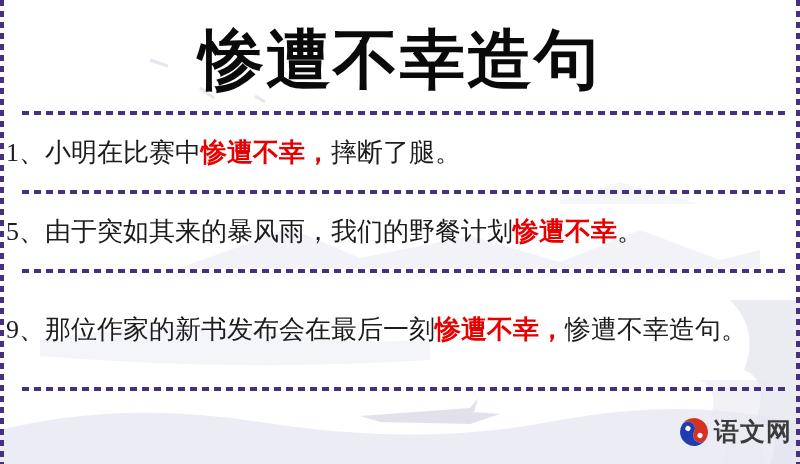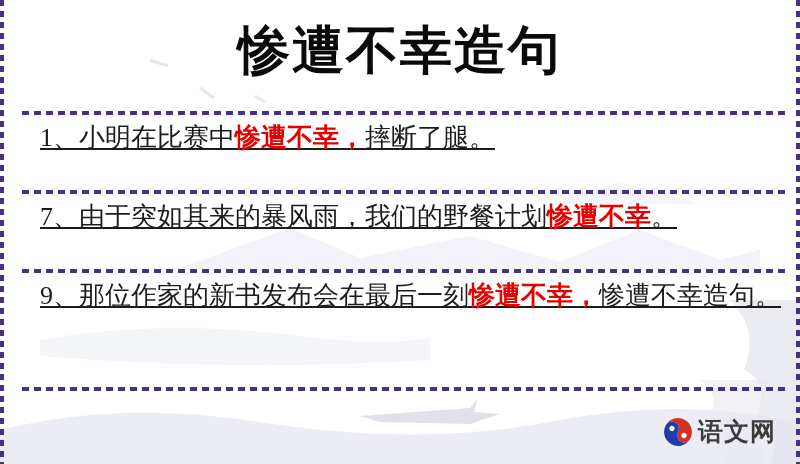--- a/index.html
+++ b/index.html
@@ -31,46 +31,45 @@
     background: repeating-linear-gradient(90deg, #473080 0 7px, transparent 7px 12px);
   }
   .sep-1 { top: 111px; }
   .sep-2 { top: 190px; }
   .sep-3 { top: 269px; }
   .sep-4 { top: 387px; }
 
   .title {
     position: absolute; top: 16px; left: 0; right: 0; z-index: 2;
     text-align: center;
-    font-size: 52px;
+    font-size: 65px;
     font-weight: bold;
     letter-spacing: 2px;
     color: #0a0a0a;
   }
 
   .row {
-    position: absolute; left: 40px; right: 16px; z-index: 2;
-    display: flex; 
+    position: absolute; left: 6px; right: 16px; z-index: 2;
+    display: flex; align-items: center;
     font-size: 26px;
     line-height: 46px;
     color: #1c1c1c;
-    text-decoration: underline;
   }
   .row-1 { top: 115px; height: 75px; }
   .row-2 { top: 194px; height: 75px; }
   .row-3 { top: 273px; height: 114px; }
   .row p { display: inline; }
 
   .hl {
     color: #e60000;
     font-weight: bold;
   }
 
   .footer-logo {
-    position: absolute; right: 24px; bottom: 16px; z-index: 2;
+    position: absolute; right: 8px; bottom: 16px; z-index: 2;
     display: flex; align-items: center; gap: 5px;
   }
   .site-name {
     font-family: "Liberation Sans", "DejaVu Sans", sans-serif;
     font-weight: bold;
     font-size: 25px;
     letter-spacing: 1px;
     color: #3b3b3b;
   }
 </style>
@@ -103,21 +102,21 @@
 <h1 class="title">惨遭不幸造句</h1>
 
 <div class="row row-1">
   <p>
     <span>1、小明在比赛中</span><span class="hl">惨遭不幸，</span><span>摔断了腿。</span>
   </p>
 </div>
 
 <div class="row row-2">
   <p>
-    <span>7、由于突如其来的暴风雨，我们的野餐计划</span><span class="hl">惨遭不幸</span><span>。</span>
+    <span>5、由于突如其来的暴风雨，我们的野餐计划</span><span class="hl">惨遭不幸</span><span>。</span>
   </p>
 </div>
 
 <div class="row row-3">
   <p>
     <span>9、那位作家的新书发布会在最后一刻</span><span class="hl">惨遭不幸，</span><span>惨遭不幸造句。</span>
   </p>
 </div>
 
 <div class="footer-logo">

